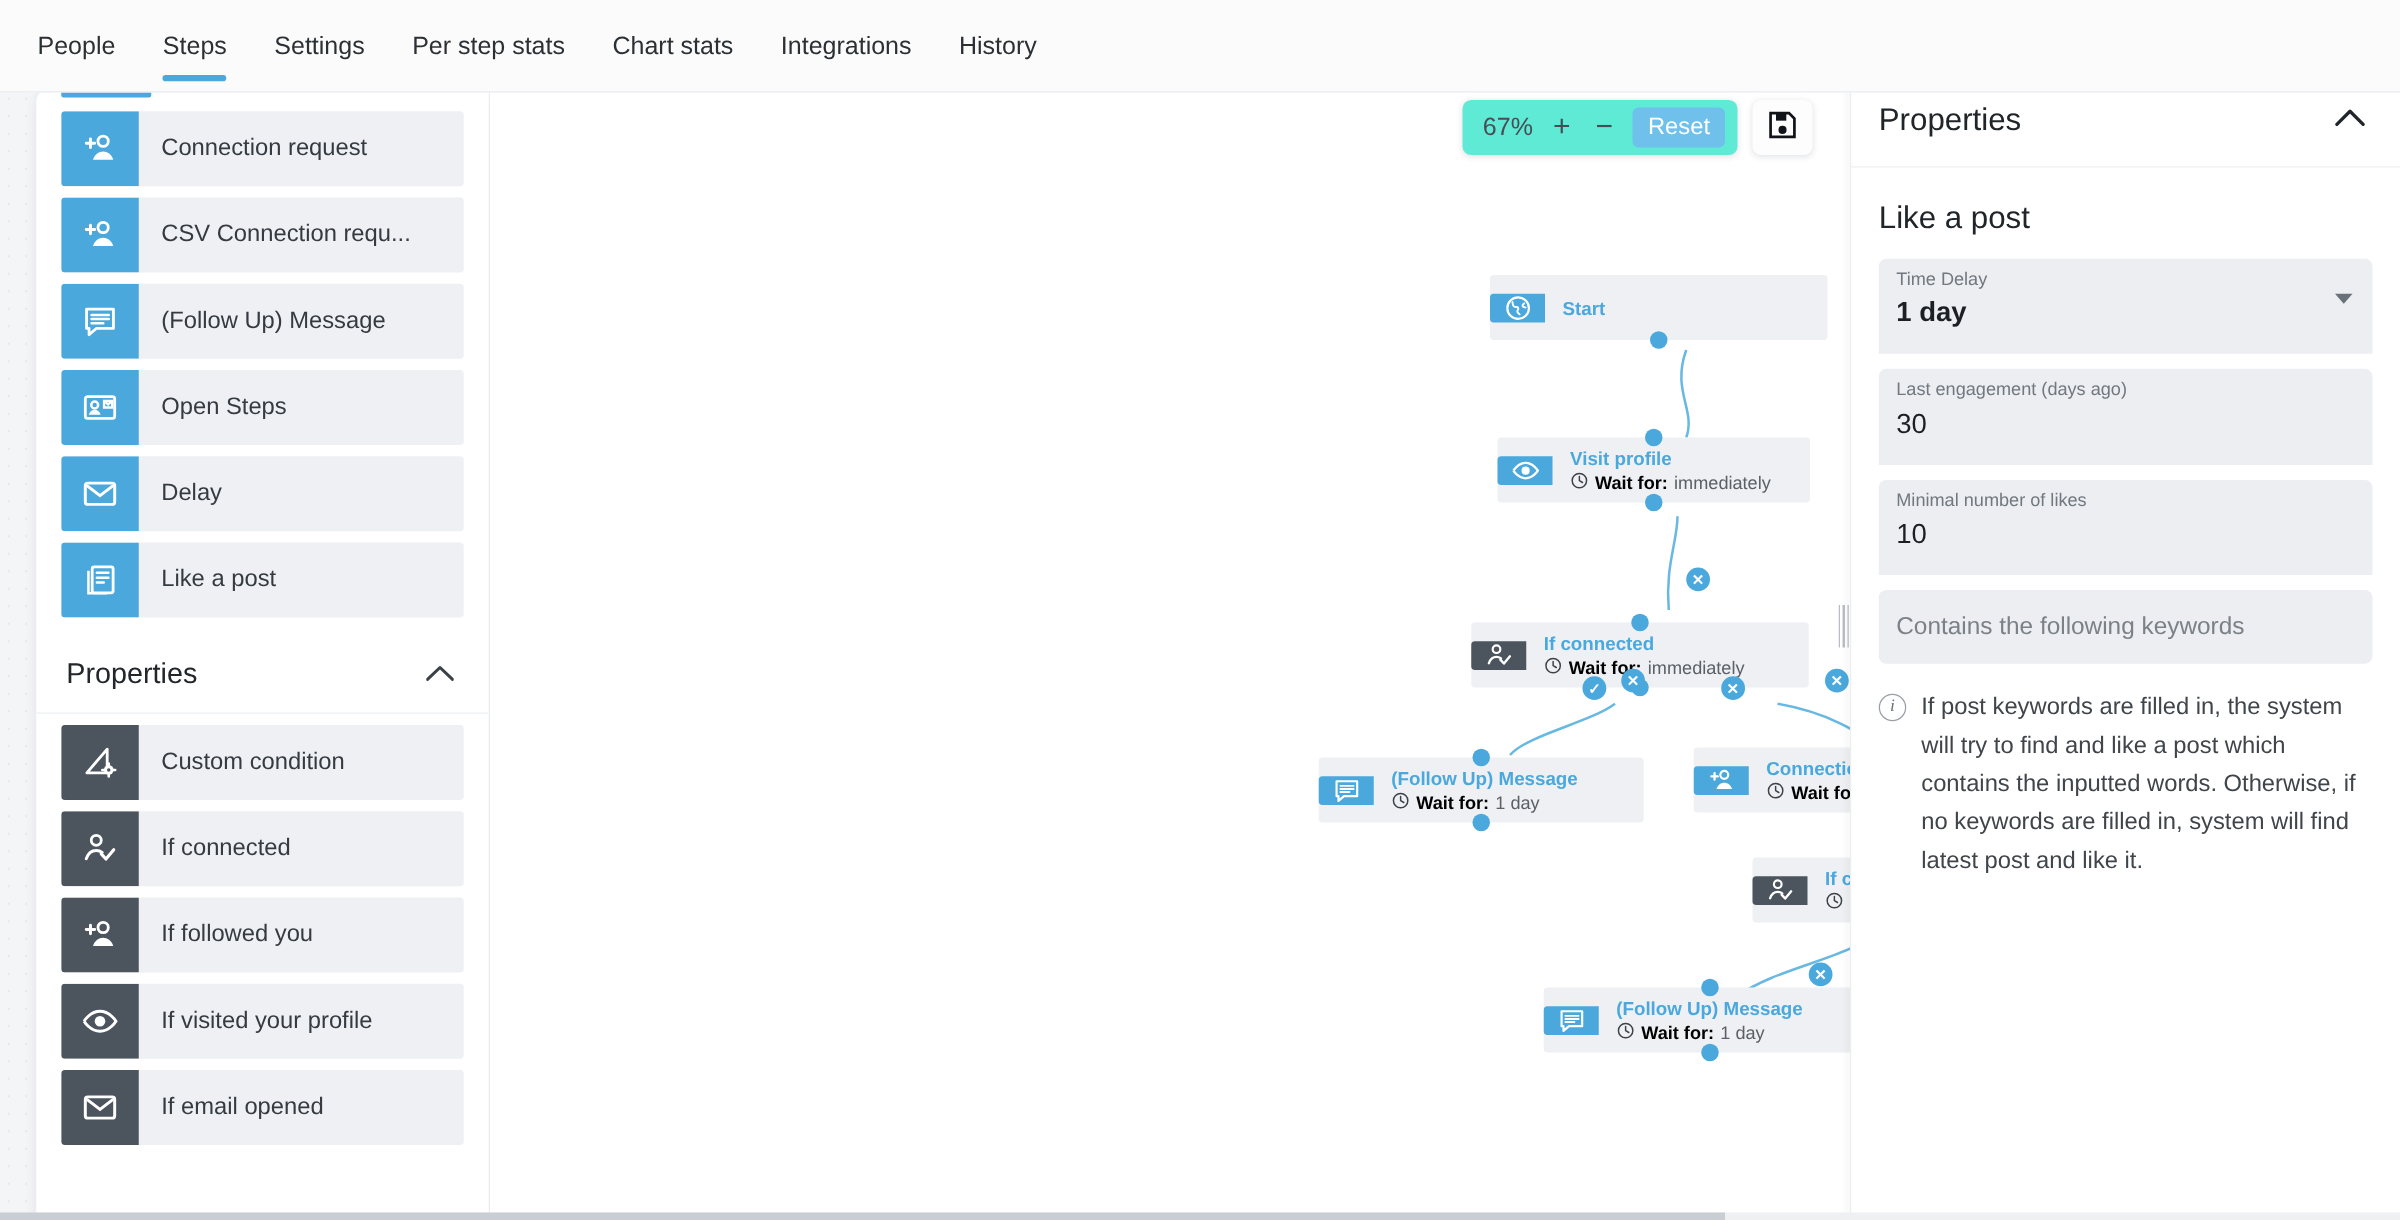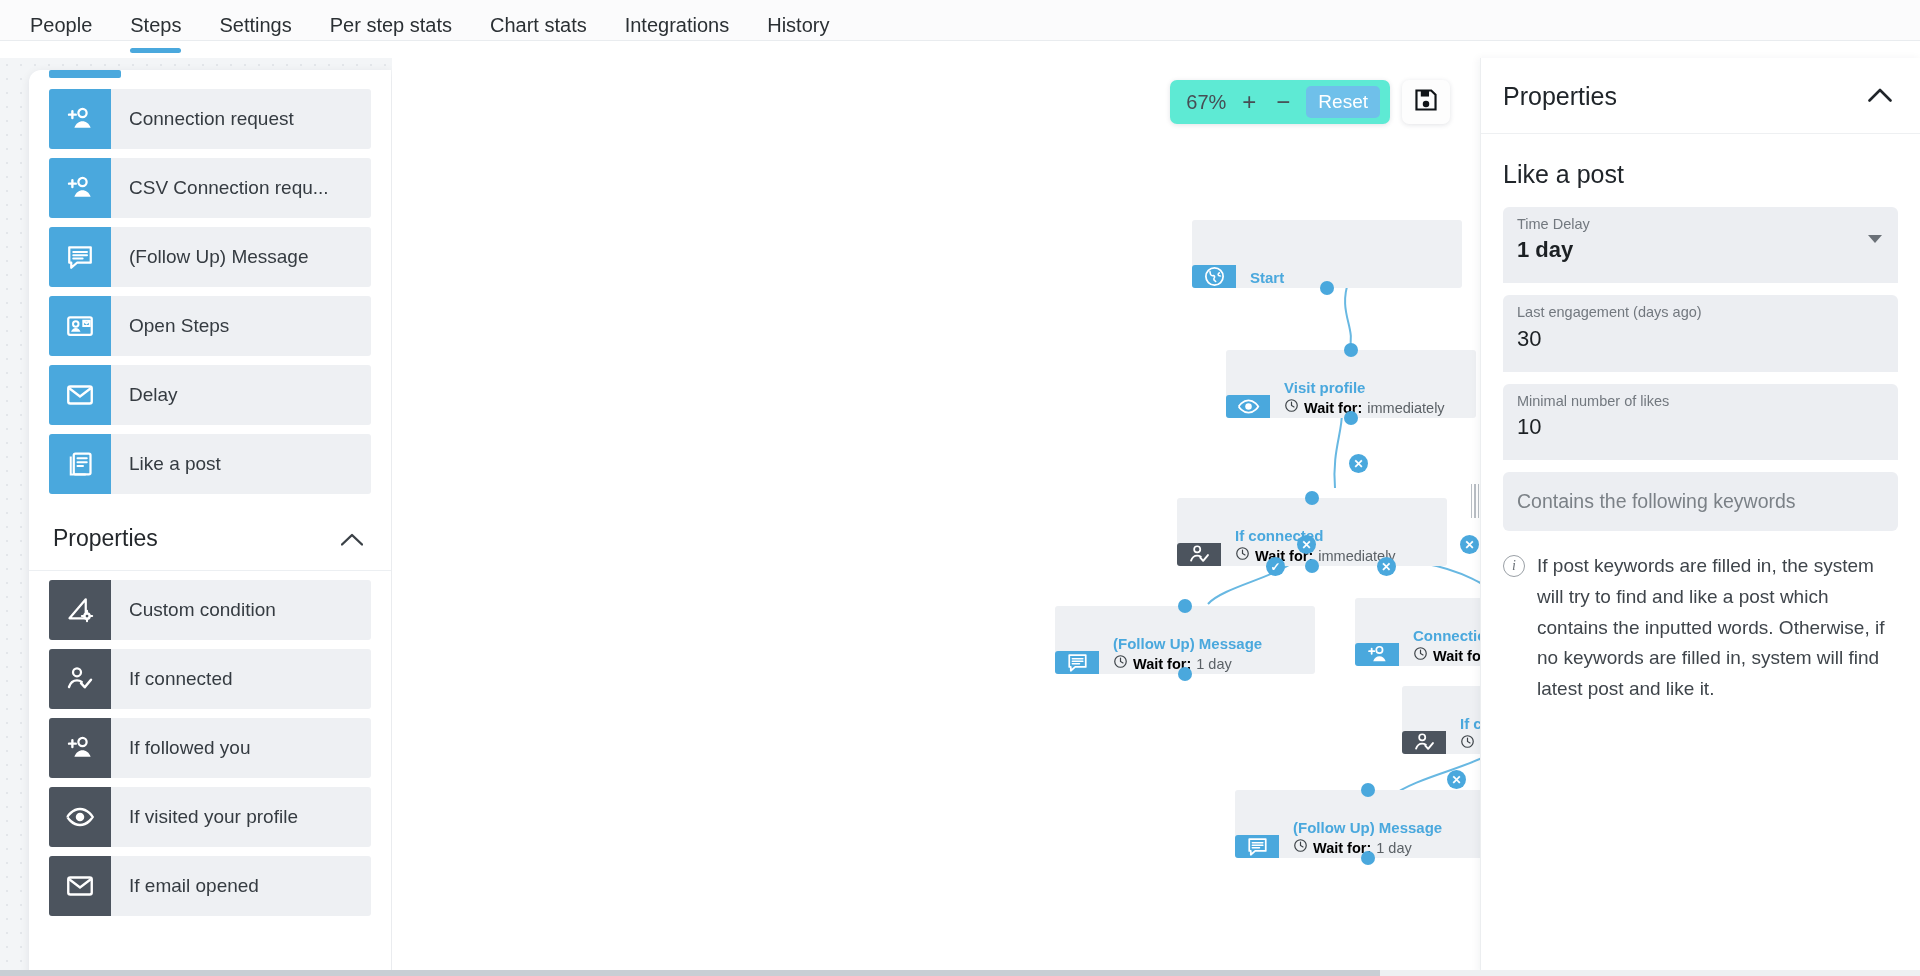--- a/index.html
+++ b/index.html
@@ -5,25 +5,25 @@
   * { box-sizing: border-box; margin: 0; padding: 0; }
   html, body {
     width: 1920px; height: 976px;
     font-family: "Liberation Sans", sans-serif;
     background: #ffffff;
     overflow: hidden;
   }
 
   
   #topnav {
-    height: 41px;
+    height: 74px;
     background: #fbfbfc;
     display: flex;
     align-items: flex-start;
-    padding: 0 30px;
+    padding: 12px 30px;
     border-bottom: 1px solid #e9ecef;
     position: relative;
     z-index: 5;
   }
   .tab {
     position: relative;
     font-size: 20px;
     color: #2b3034;
     padding: 14px 0 16px;
     margin-right: 38px;
@@ -156,24 +156,24 @@
     background:#fdfdfd; border-radius: 7px;
     box-shadow: 0 1px 5px rgba(30,40,60,.13);
     cursor: pointer;
   }
 
   
   #flow { position: absolute; left: 0; top: 0; width: 100%; height: 100%; }
   .node {
     position: absolute;
     display: flex;
-    height: 68px;
+    height: 52px;
     background: #eef0f3;
     border-radius: 3px;
-    align-items: flex-end;
+    align-items: center;
     overflow: visible;
   }
   .node .nico {
     flex: 0 0 44px;
     background: #4aa8dd;
     display:flex; align-items:center; justify-content:center;
     color:#fff;
     border-radius: 3px 0 0 3px;
   }
   .node.cond .nico { background: #4c545e; }
@@ -448,21 +448,21 @@
                 <circle cx="12" cy="12" r="9" fill="none" stroke="#ffffff" stroke-width="1.8"></circle>
                 <path d="M7 6.5c1 1.8 0 3 1.6 4.2 1.5 1.1 2.5-.4 3.4 1 .9 1.4-1.3 2-.6 3.6.5 1.1 1.8 1 2 2.6" fill="none" stroke="#ffffff" stroke-width="1.6"></path>
                 <path d="M17.6 7.8c-1.3.6-2.3 1.6-1.6 2.8.6 1 2 .3 2.6 1.4" fill="none" stroke="#ffffff" stroke-width="1.6"></path>
               </svg>
             </div>
             <div class="ntxt">
               <div class="ntitle">Start</div>
             </div>
             <div class="port" style="left: 128px; bottom: -7px;"></div>
           </div>
-          <div class="node" style="left: 834px; top: 292px; width: 250px;">
+          <div class="node" style="left: 806px; top: 292px; width: 250px;">
             <div class="nico">
               <svg width="23" height="23" viewBox="0 0 24 24">
                 <path d="M1.8 12S5.6 5.6 12 5.6 22.2 12 22.2 12 18.4 18.4 12 18.4 1.8 12 1.8 12" fill="none" stroke="#ffffff" stroke-width="1.9"></path>
                 <circle cx="12" cy="12" r="3.4" fill="#ffffff"></circle>
               </svg>
             </div>
             <div class="ntxt">
               <div class="ntitle">Visit profile</div>
               <div class="nwait">
                 <span><svg width="15" height="15" viewBox="0 0 24 24">

